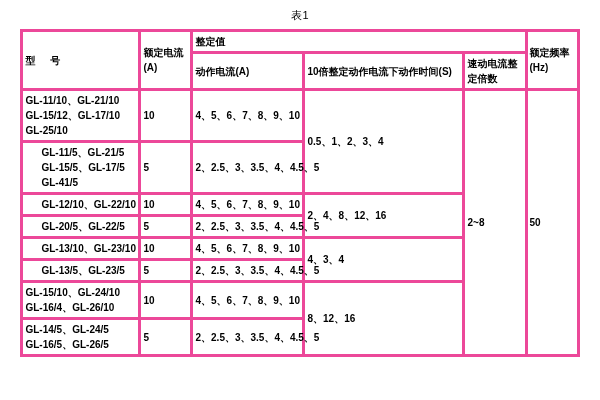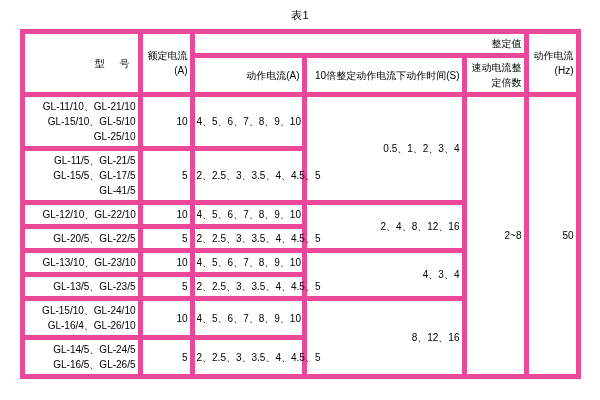--- a/index.html
+++ b/index.html
@@ -26,24 +26,24 @@
     padding-bottom: 6px;
     letter-spacing: 0.5px;
   }
   table.spec {
     border-collapse: collapse;
     width: 558px;
     margin: 0 auto;
     table-layout: fixed;
   }
   table.spec th, table.spec td {
-    border: 5px solid #ec4899;
+    border: 3px solid #ec4899;
     font-size: 10px;
-    font-weight: normal;
-    text-align: right;
+    font-weight: bold;
+    text-align: left;
     vertical-align: middle;
     padding: 2px 2px;
     line-height: 1.5;
   }
   .hdr-model { width: 118px; letter-spacing: 6px; }
   .hdr-rated { width: 52px; }
   .hdr-act { width: 112px; }
   .hdr-time { width: 160px; }
   .hdr-mult { width: 62px; }
   .hdr-freq { width: 52px; }
@@ -72,34 +72,34 @@
       <col class="hdr-act">
       <col class="hdr-time">
       <col class="hdr-mult">
       <col class="hdr-freq">
     </colgroup>
     <thead>
       <tr>
         <th rowspan="2" class="hdr-model">型  号</th>
         <th rowspan="2" class="hdr-rated twoline">额定电流(A)</th>
         <th colspan="3">整定值</th>
-        <th rowspan="2" class="twoline">动作电流(Hz)</th>
+        <th rowspan="2" class="twoline">额定频率(Hz)</th>
       </tr>
       <tr>
         <th>动作电流(A)</th>
         <th>10倍整定动作电流下动作时间(S)</th>
         <th class="twoline">速动电流整定倍数</th>
       </tr>
     </thead>
     <tbody>
 
       <tr>
         <td class="models">
           <div>GL-11/10、GL-21/10</div>
-          <div>GL-15/10、GL-5/10</div>
+          <div>GL-15/12、GL-17/10</div>
           <div>GL-25/10</div>
         </td>
         <td>10</td>
         <td class="nowrap">4、5、6、7、8、9、10</td>
         <td rowspan="2">0.5、1、2、3、4</td>
         <td rowspan="8">2~8</td>
         <td rowspan="8">50</td>
       </tr>
 
       <tr>

